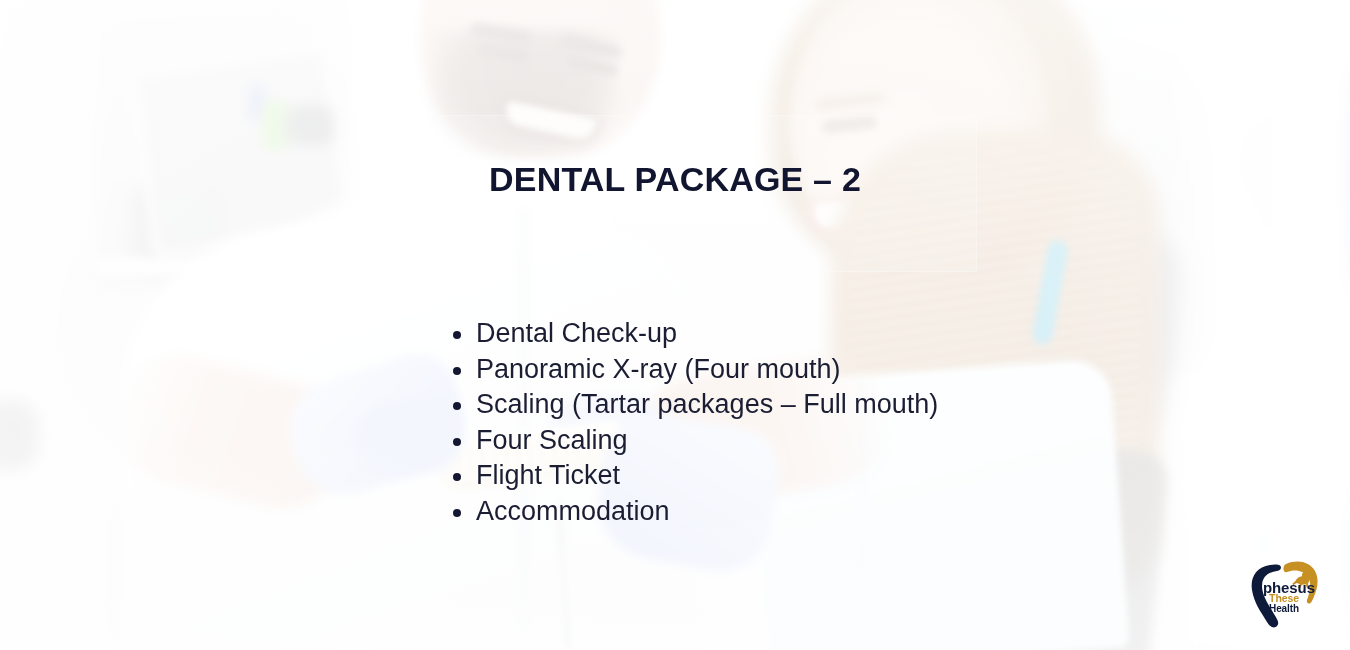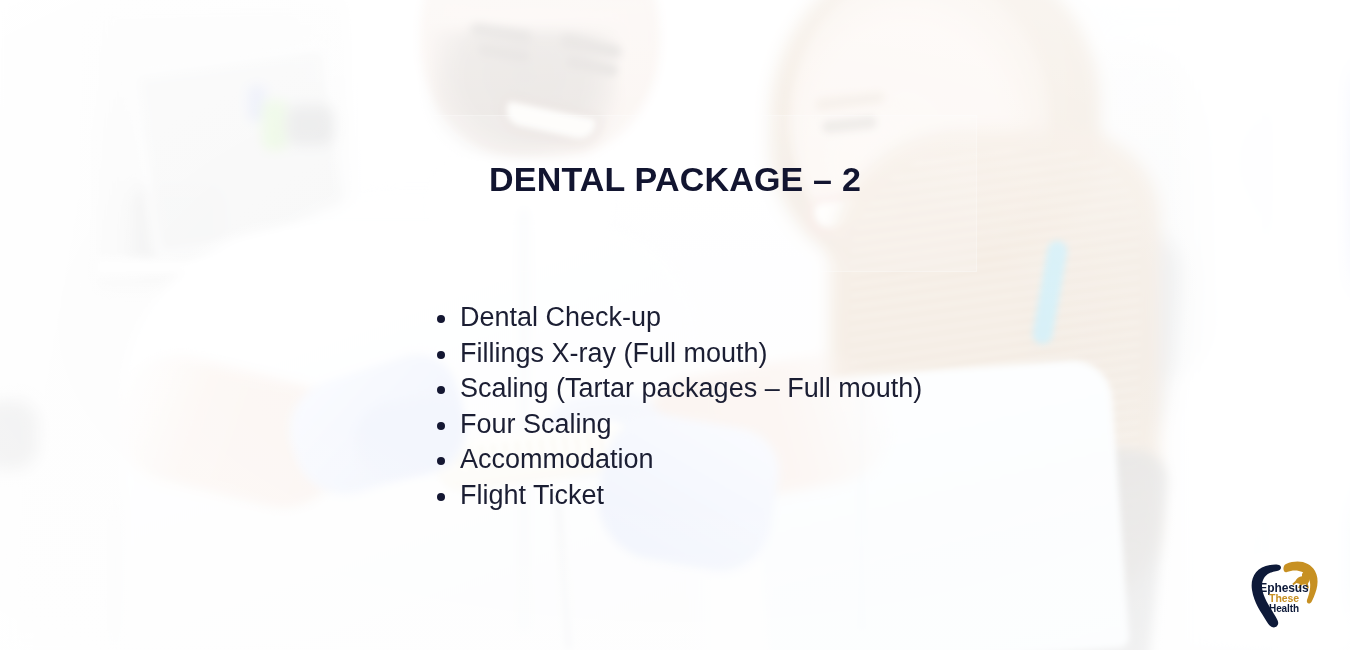--- a/index.html
+++ b/index.html
@@ -437,21 +437,21 @@
     font-weight: 700;
     letter-spacing: .2px;
     color: #121530;
     font-family: "Liberation Sans", sans-serif;
   }
 
   .bullets {
     position: absolute;
     left: 437px;
     top: 300px;
-    margin: 0;
+    margin: 16px;
     padding: 0;
     list-style: none;
   }
   .bullets li {
     position: relative;
     padding-left: 23px;
     font-size: 27px;
     line-height: 35.5px;
     color: #1b1e33;
     white-space: nowrap;
@@ -495,21 +495,21 @@
     flex-direction: column;
     align-items: center;
     justify-content: center;
     padding-top: 9px;
     box-sizing: border-box;
     line-height: 10.5px;
     font-weight: 700;
     font-family: "Liberation Sans", sans-serif;
     pointer-events: none;
   }
-  .logo-l1 { font-size: 12px; color: #0e1a39; letter-spacing: -.1px; }
+  .logo-l1 { font-size: 15px; color: #0e1a39; letter-spacing: -.1px; }
   .logo-l2 { font-size: 10.5px; color: #c79022; letter-spacing: -.1px; }
   .logo-l3 { font-size: 10px; color: #0e1a39; letter-spacing: -.1px; }
 </style>
 </head>
 <body>
 
 <div class="poster">
 
   <div class="photo">
     <div class="photo-layer bg-room"></div>
@@ -577,25 +577,25 @@
   <div class="wash"></div>
   <div class="wash-edge"></div>
   <div class="panel-rect"></div>
 
   <div class="content">
 
     <div class="headline">DENTAL PACKAGE – 2</div>
 
     <ul class="bullets">
       <li>Dental Check-up</li>
-      <li>Fillings X-ray (Full mouth)</li>
+      <li>Panoramic X-ray (Four mouth)</li>
       <li>Scaling (Tartar packages – Full mouth)</li>
       <li>Four Scaling</li>
+      <li>Flight Ticket</li>
       <li>Accommodation</li>
-      <li>Flight Ticket</li>
     </ul>
 
 
     <div class="logo">
       <svg width="96" height="92" viewBox="0 0 96 92">
 
         <path d="M30 4 C14 4 4 16 5 32 C6 46 12 56 18 70 C22 80 28 89 36 88
                  C44 87 44 76 48 70 C52 76 54 87 62 88 C72 89 78 76 82 64
                  C88 46 93 34 90 22 C87 9 74 2 60 5 C52 7 48 12 44 12
                  C40 12 38 4 30 4 Z" fill="#ffffff"></path>

